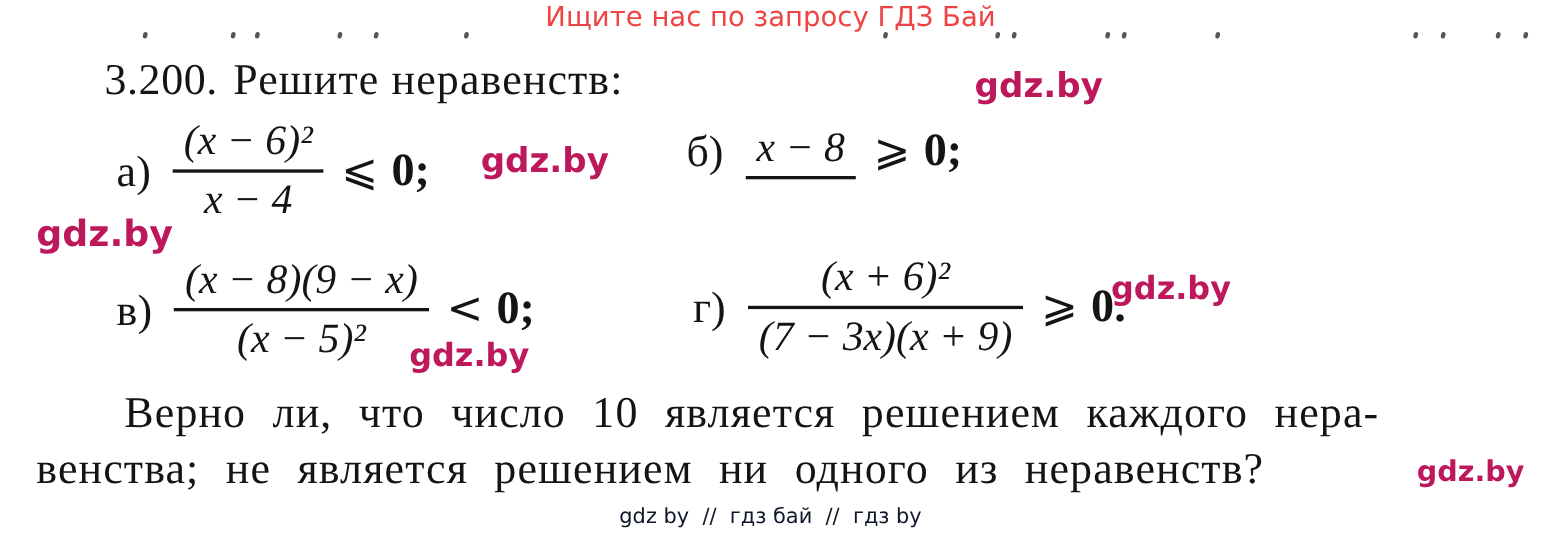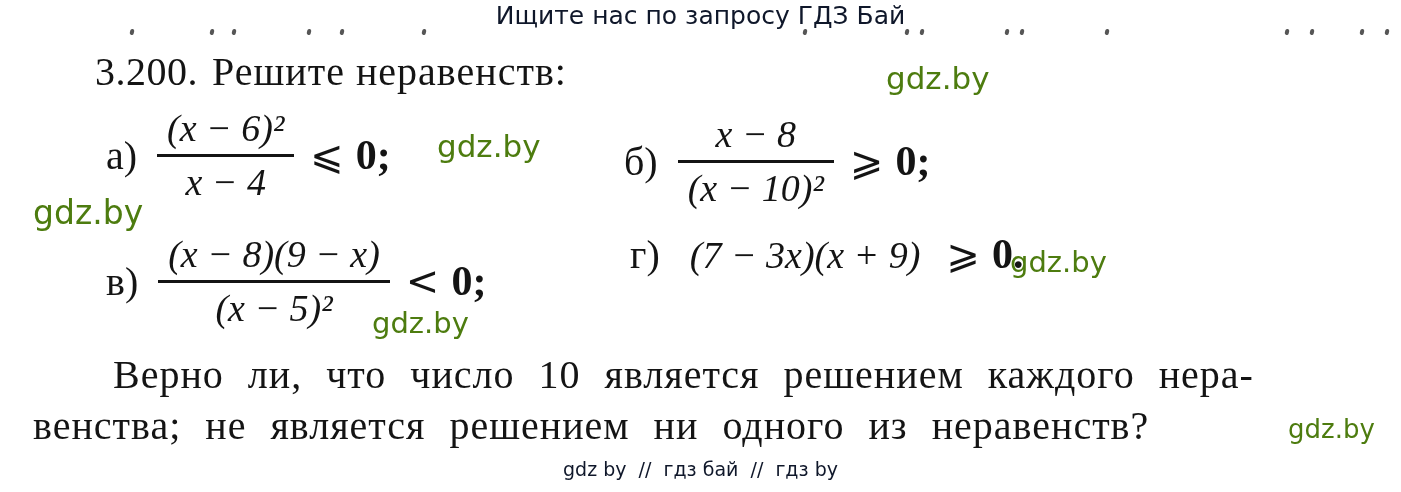--- a/index.html
+++ b/index.html
@@ -1,36 +1,36 @@
 <!DOCTYPE html>
 <html><head>
 <meta charset="utf-8">
 <style>
   html,body{margin:0;padding:0;background:#fff;}
   #page{position:relative;width:1401px;height:492px;background:#ffffff;overflow:hidden;
         font-family:"Liberation Serif",serif;color:#141414;}
 
   .banner{position:absolute;top:1px;left:0;width:100%;text-align:center;
-          font-family:"DejaVu Sans",sans-serif;font-size:25px;color:#0f172a;}
+          font-family:"DejaVu Sans",sans-serif;font-size:25px;color:#ef4444;}
 
   .speck{position:absolute;top:29px;width:4px;height:6px;background:#1d1d1d;
          border-radius:2px;transform:rotate(14deg);opacity:.75;}
 
   .title{position:absolute;left:95px;top:48px;font-size:40px;letter-spacing:1px;white-space:nowrap;}
   .title .tnum{font-weight:normal;margin-right:14px;letter-spacing:0.5px;}
 
   .prob{position:absolute;display:flex;align-items:center;white-space:nowrap;}
   .plabel{font-size:40px;margin-right:20px;}
   .frac{display:inline-block;text-align:center;font-style:italic;font-size:38px;line-height:1.18;}
   .frac .fnum{display:block;border-bottom:3px solid #141414;padding:0 10px 3px;font-family:Liberation Serif, serif;}
   .frac .fden{display:block;padding:3px 10px 0;}
   .rel{font-family:"DejaVu Sans","DejaVu Serif",sans-serif;font-size:40px;margin-left:16px;}
   .rhs{font-size:42px;font-weight:bold;margin-left:12px;}
 
-  .wm{position:absolute;font-family:"DejaVu Sans",sans-serif;color:#4d7c0f;white-space:nowrap;}
+  .wm{position:absolute;font-family:"DejaVu Sans",sans-serif;color:#be185d;white-space:nowrap;font-weight:bold;}
   .wm-title{left:886px;top:60px;font-size:31px;}
   .wm-row1{left:437px;top:128px;font-size:31px;}
   .wm-left{left:33px;top:193px;font-size:33px;}
   .wm-under-v{left:372px;top:306px;font-size:29px;}
   .wm-after-g{left:1010px;top:245px;font-size:29px;}
   .wm-par-end{left:1288px;top:414px;font-size:26px;}
 
   .qline{position:absolute;font-size:40px;letter-spacing:1px;word-spacing:13px;white-space:nowrap;}
   .qline1{left:113px;top:351px;}
   .qline2{left:33px;top:402px;}
@@ -75,39 +75,39 @@
       <span class="fden">x − 4</span>
     </span>
     <span class="rel">⩽</span>
     <span class="rhs">0;</span>
   </div>
 
   <div class="prob" style="left:624px;top:112px;">
     <span class="plabel">б)</span>
     <span class="frac">
       <span class="fnum">x − 8</span>
-      <span class="fden">(x − 10)²</span>
     </span>
     <span class="rel">⩾</span>
     <span class="rhs">0;</span>
   </div>
 
   <div class="prob" style="left:106px;top:232px;">
     <span class="plabel">в)</span>
     <span class="frac">
       <span class="fnum">(x − 8)(9 − x)</span>
       <span class="fden">(x − 5)²</span>
     </span>
     <span class="rel">&lt;</span>
     <span class="rhs">0;</span>
   </div>
 
   <div class="prob" style="left:630px;top:230px;">
     <span class="plabel">г)</span>
     <span class="frac">
+      <span class="fnum">(x + 6)²</span>
       <span class="fden">(7 − 3x)(x + 9)</span>
     </span>
     <span class="rel">⩾</span>
     <span class="rhs">0.</span>
   </div>
 
   <div class="wm wm-title">gdz.by</div>
   <div class="wm wm-row1">gdz.by</div>
   <div class="wm wm-left">gdz.by</div>
   <div class="wm wm-under-v">gdz.by</div>

